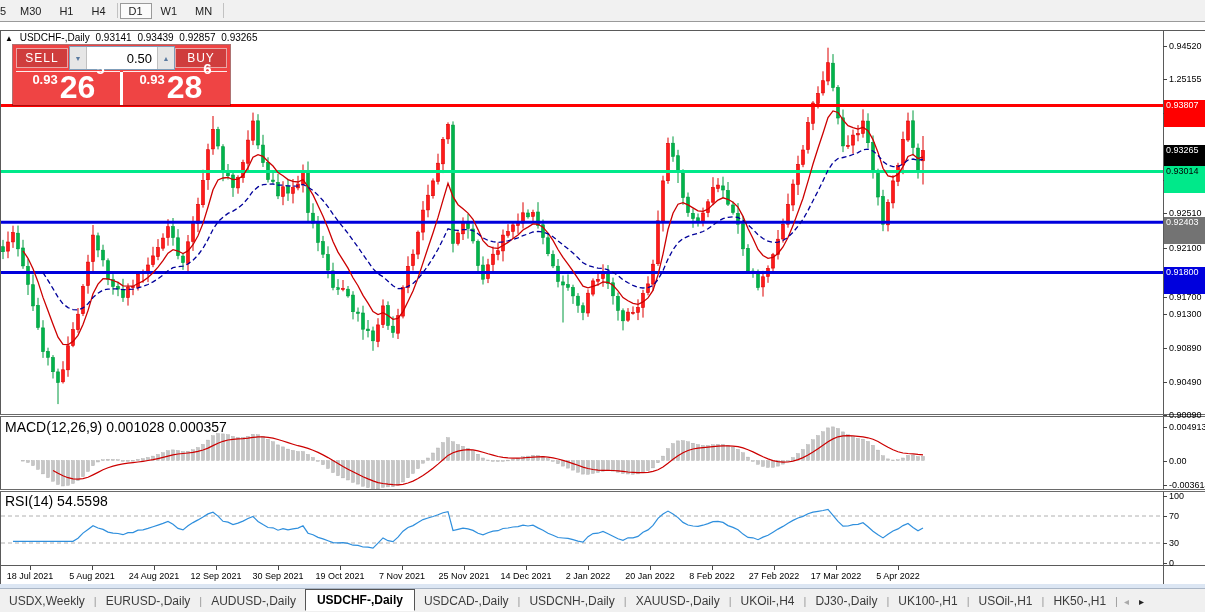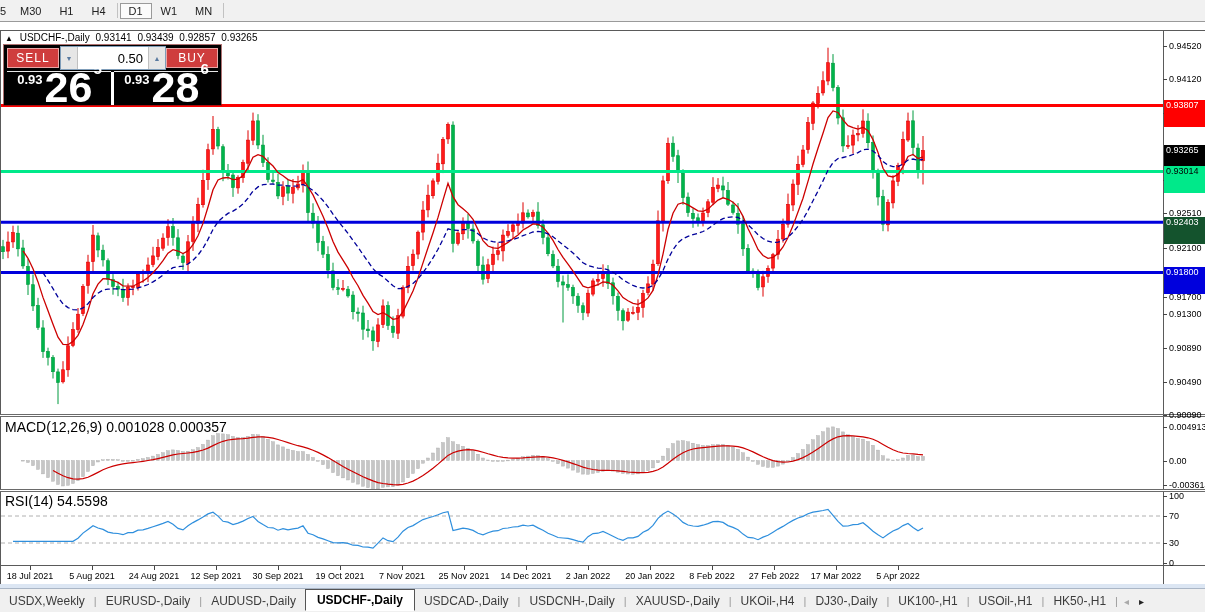--- a/index.html
+++ b/index.html
@@ -15,39 +15,39 @@
   
   .frame-line{position:absolute;background:#5a5a5a}
   .divider{position:absolute;left:0;width:1205px;height:3px;background:#fff;
            border-top:1px solid #6a6a6a;border-bottom:1px solid #6a6a6a;box-sizing:border-box}
   #plot{position:absolute;left:0;top:0}
   
   .symbol-header{position:absolute;left:5px;top:32px;font-size:10px;color:#000;z-index:5;white-space:nowrap}
   .symbol-header .tri{font-size:8px;margin-right:4px}
   .symbol-header span{margin-right:3px}
   
-  .trade-panel{position:absolute;left:4px;top:45px;width:217px;height:60px;background:#000000;
+  .trade-panel{position:absolute;left:13px;top:45px;width:217px;height:60px;background:#ef4444;
                z-index:6;box-shadow:0 0 0 1px rgba(120,20,20,.6)}
   .tp-btn{position:absolute;top:3px;height:20px;width:52px;background:#cf3d3d;
           border:1px solid rgba(255,255,255,.55);color:#fff;font-size:12px;letter-spacing:1px;
           display:flex;align-items:center;justify-content:center;cursor:pointer;box-sizing:border-box}
   .tp-sell{left:3px}.tp-buy{right:3px}
   .vol-box{position:absolute;left:56px;top:1px;width:106px;height:24px;background:#fff;
            border:1px solid #7f9db9;display:flex;box-sizing:border-box}
   .spin{width:16px;background:#e6e6e6;display:flex;align-items:center;justify-content:center;
         font-size:7px;color:#5a7aa0;cursor:pointer}
   .spin.l{border-right:1px solid #c0c0c0}.spin.r{border-left:1px solid #c0c0c0}
   .vol-input{flex:1;border:0;outline:none;font-size:13px;text-align:right;padding:0 5px 0 0;
              font-family:"Liberation Sans",sans-serif;color:#000;min-width:0}
   .price-box{position:absolute;top:26px;height:33px;border-top:1px solid rgba(255,255,255,.9);
              display:flex;align-items:flex-start;justify-content:center;color:#fff}
   .pb-left{left:3px;width:104px}.pb-right{left:110px;width:104px}
   .tp-vdiv{position:absolute;left:107px;top:27px;width:3px;height:33px;background:#fff}
   .pb-prefix{font-size:13px;font-weight:bold;margin:0 2px 4px 0}
-  .pb-big{font-size:43px;font-weight:bold;line-height:30px}
+  .pb-big{font-size:32px;font-weight:bold;line-height:30px}
   .pb-sup{font-size:15px;font-weight:bold;position:relative;top:-12px;left:1px}
   
   .ptick{position:absolute;left:1169px;font-size:9px;color:#000;white-space:nowrap}
   .ptick::before{content:"";position:absolute;left:-6px;top:50%;width:4px;height:1px;background:#444}
   .pbadge{position:absolute;left:1164px;width:40px;height:27px;font-size:9px;line-height:11px;
           padding-left:2px;white-space:nowrap;z-index:4}
   
   .ind-label{position:absolute;left:5px;font-size:14px;color:#000;z-index:5;white-space:nowrap}
   
   .dlabel{position:absolute;top:571px;width:70px;margin-left:-35px;text-align:center;
@@ -705,41 +705,41 @@
       <span class="pb-big">28</span>
       <span class="pb-sup">6</span>
     </div>
   </div>
 
   <div class="ind-label" style="top:419px">MACD(12,26,9) 0.001028 0.000357</div>
   <div class="ind-label" style="top:493px">RSI(14) 54.5598</div>
 
   <div id="axis-layer">
       <div class="ptick" style="top:41px">0.94520</div>
-      <div class="ptick" style="top:74px">0.94120</div>
+      <div class="ptick" style="top:74px">1.25155</div>
       <div class="ptick" style="top:108px">0.93710</div>
       <div class="ptick" style="top:175px">0.50900</div>
       <div class="ptick" style="top:208px">0.92510</div>
       <div class="ptick" style="top:243px">0.92100</div>
       <div class="ptick" style="top:292px">0.91700</div>
       <div class="ptick" style="top:309px">0.91300</div>
       <div class="ptick" style="top:343px">0.90890</div>
       <div class="ptick" style="top:377px">0.90490</div>
       <div class="ptick" style="top:410px">0.90090</div>
       <div class="ptick" style="top:422px">0.004913</div>
       <div class="ptick" style="top:456px">0.00</div>
       <div class="ptick" style="top:480px">-0.003614</div>
       <div class="ptick" style="top:491px">100</div>
       <div class="ptick" style="top:511px">70</div>
       <div class="ptick" style="top:538px">30</div>
       <div class="ptick" style="top:558px">0</div>
       <div class="pbadge" style="top:100px;background:#ff0000;color:#ffffff">0.93807</div>
       <div class="pbadge" style="top:145px;background:#000000;color:#ffffff">0.93265</div>
       <div class="pbadge" style="top:166px;background:#00e98a;color:#000000">0.93014</div>
-      <div class="pbadge" style="top:217px;background:#14532d;color:#ffffff">0.92403</div>
+      <div class="pbadge" style="top:217px;background:#737373;color:#ffffff">0.92403</div>
       <div class="pbadge" style="top:267px;background:#0000dd;color:#ffffff">0.91800</div>
     </div>
   <div id="date-layer">
       <div class="dtick" style="left:30px"></div>
       <div class="dlabel" style="left:30px">18 Jul 2021</div>
       <div class="dtick" style="left:92px"></div>
       <div class="dlabel" style="left:92px">5 Aug 2021</div>
       <div class="dtick" style="left:154px"></div>
       <div class="dlabel" style="left:154px">24 Aug 2021</div>
       <div class="dtick" style="left:216px"></div>

